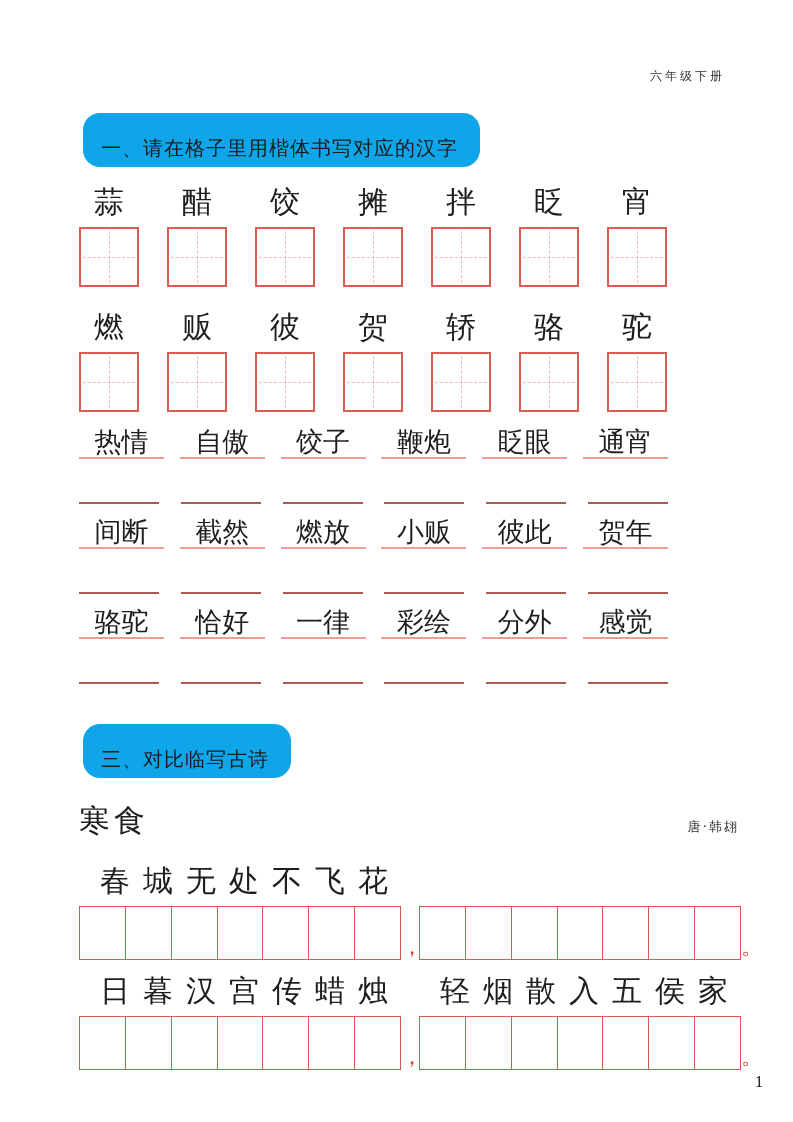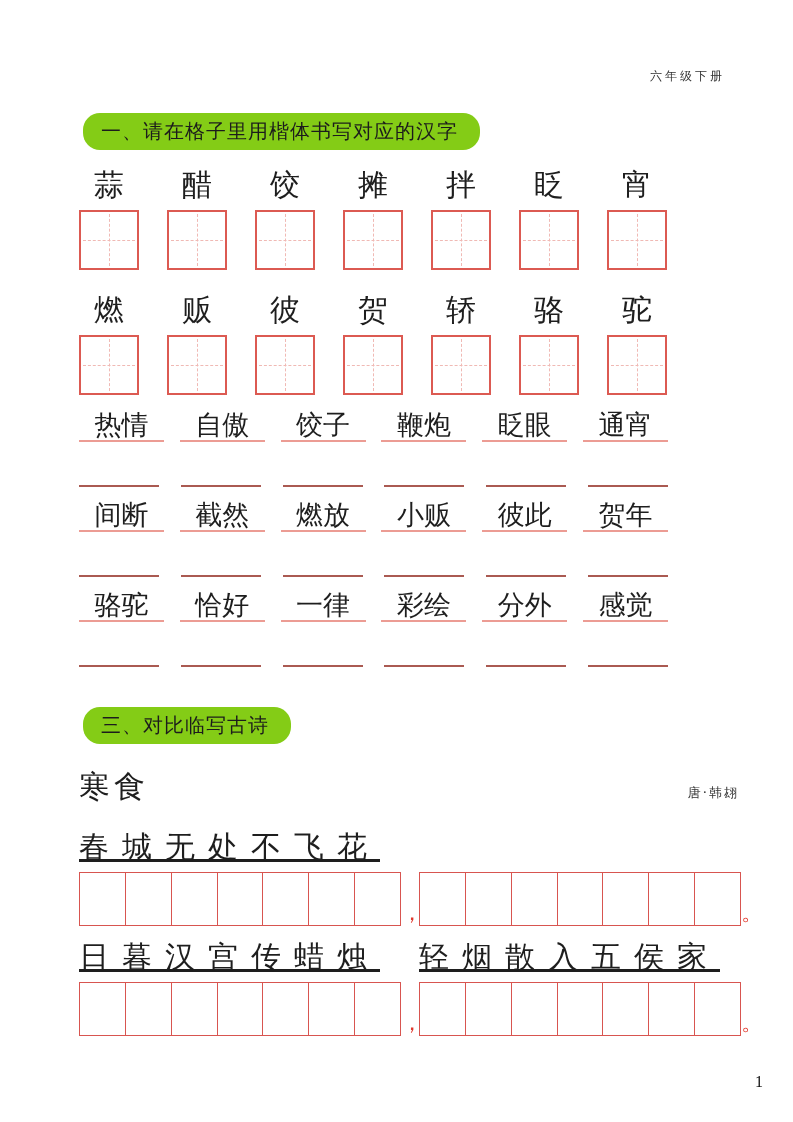--- a/index.html
+++ b/index.html
@@ -15,23 +15,23 @@
   .header-label{
     position:absolute;top:68px;right:68px;
     font-family:"Liberation Serif", serif;
     font-size:12px;letter-spacing:3px;color:#333;
   }
   .content{position:absolute;left:79px;top:113px;width:680px;}
 
   
   .pill{
     display:inline-block;
-    background:#84cc16;
+    background:#0ea5e9;
     border-radius:17px;
-    padding:5px 22px 5px 18px;
+    padding:22px 22px 5px 18px;
     font-size:20px;
     letter-spacing:1px;
     color:#1c1c1c;
     margin-left:4px;
   }
 
   
   .char-row{
     display:flex;justify-content:space-between;
     width:588px;margin-top:13px;
@@ -94,24 +94,24 @@
   }
   .poem-author{
     font-family:"DejaVu Serif", serif;
     font-size:13px;letter-spacing:2px;color:#333;margin-left:8px;
   }
   .poem-text-row{
     display:flex;align-items:flex-end;
     margin-top:16px;height:44px;
   }
   .poem-half{
-    width:322px;text-align:left;
+    width:322px;text-align:right;
     font-family:"DejaVu Serif", serif;
     font-size:30px;letter-spacing:13px;
-    white-space:nowrap;color:#1e1e1e;text-decoration:underline;
+    white-space:nowrap;color:#1e1e1e;
   }
   .punct-spacer{width:18px;}
   .poem-box-row{
     display:flex;align-items:flex-end;
     margin-top:2px;height:56px;
   }
   .pbox-group{
     display:flex;
     border:1.5px solid #d85550;
     box-sizing:border-box;

